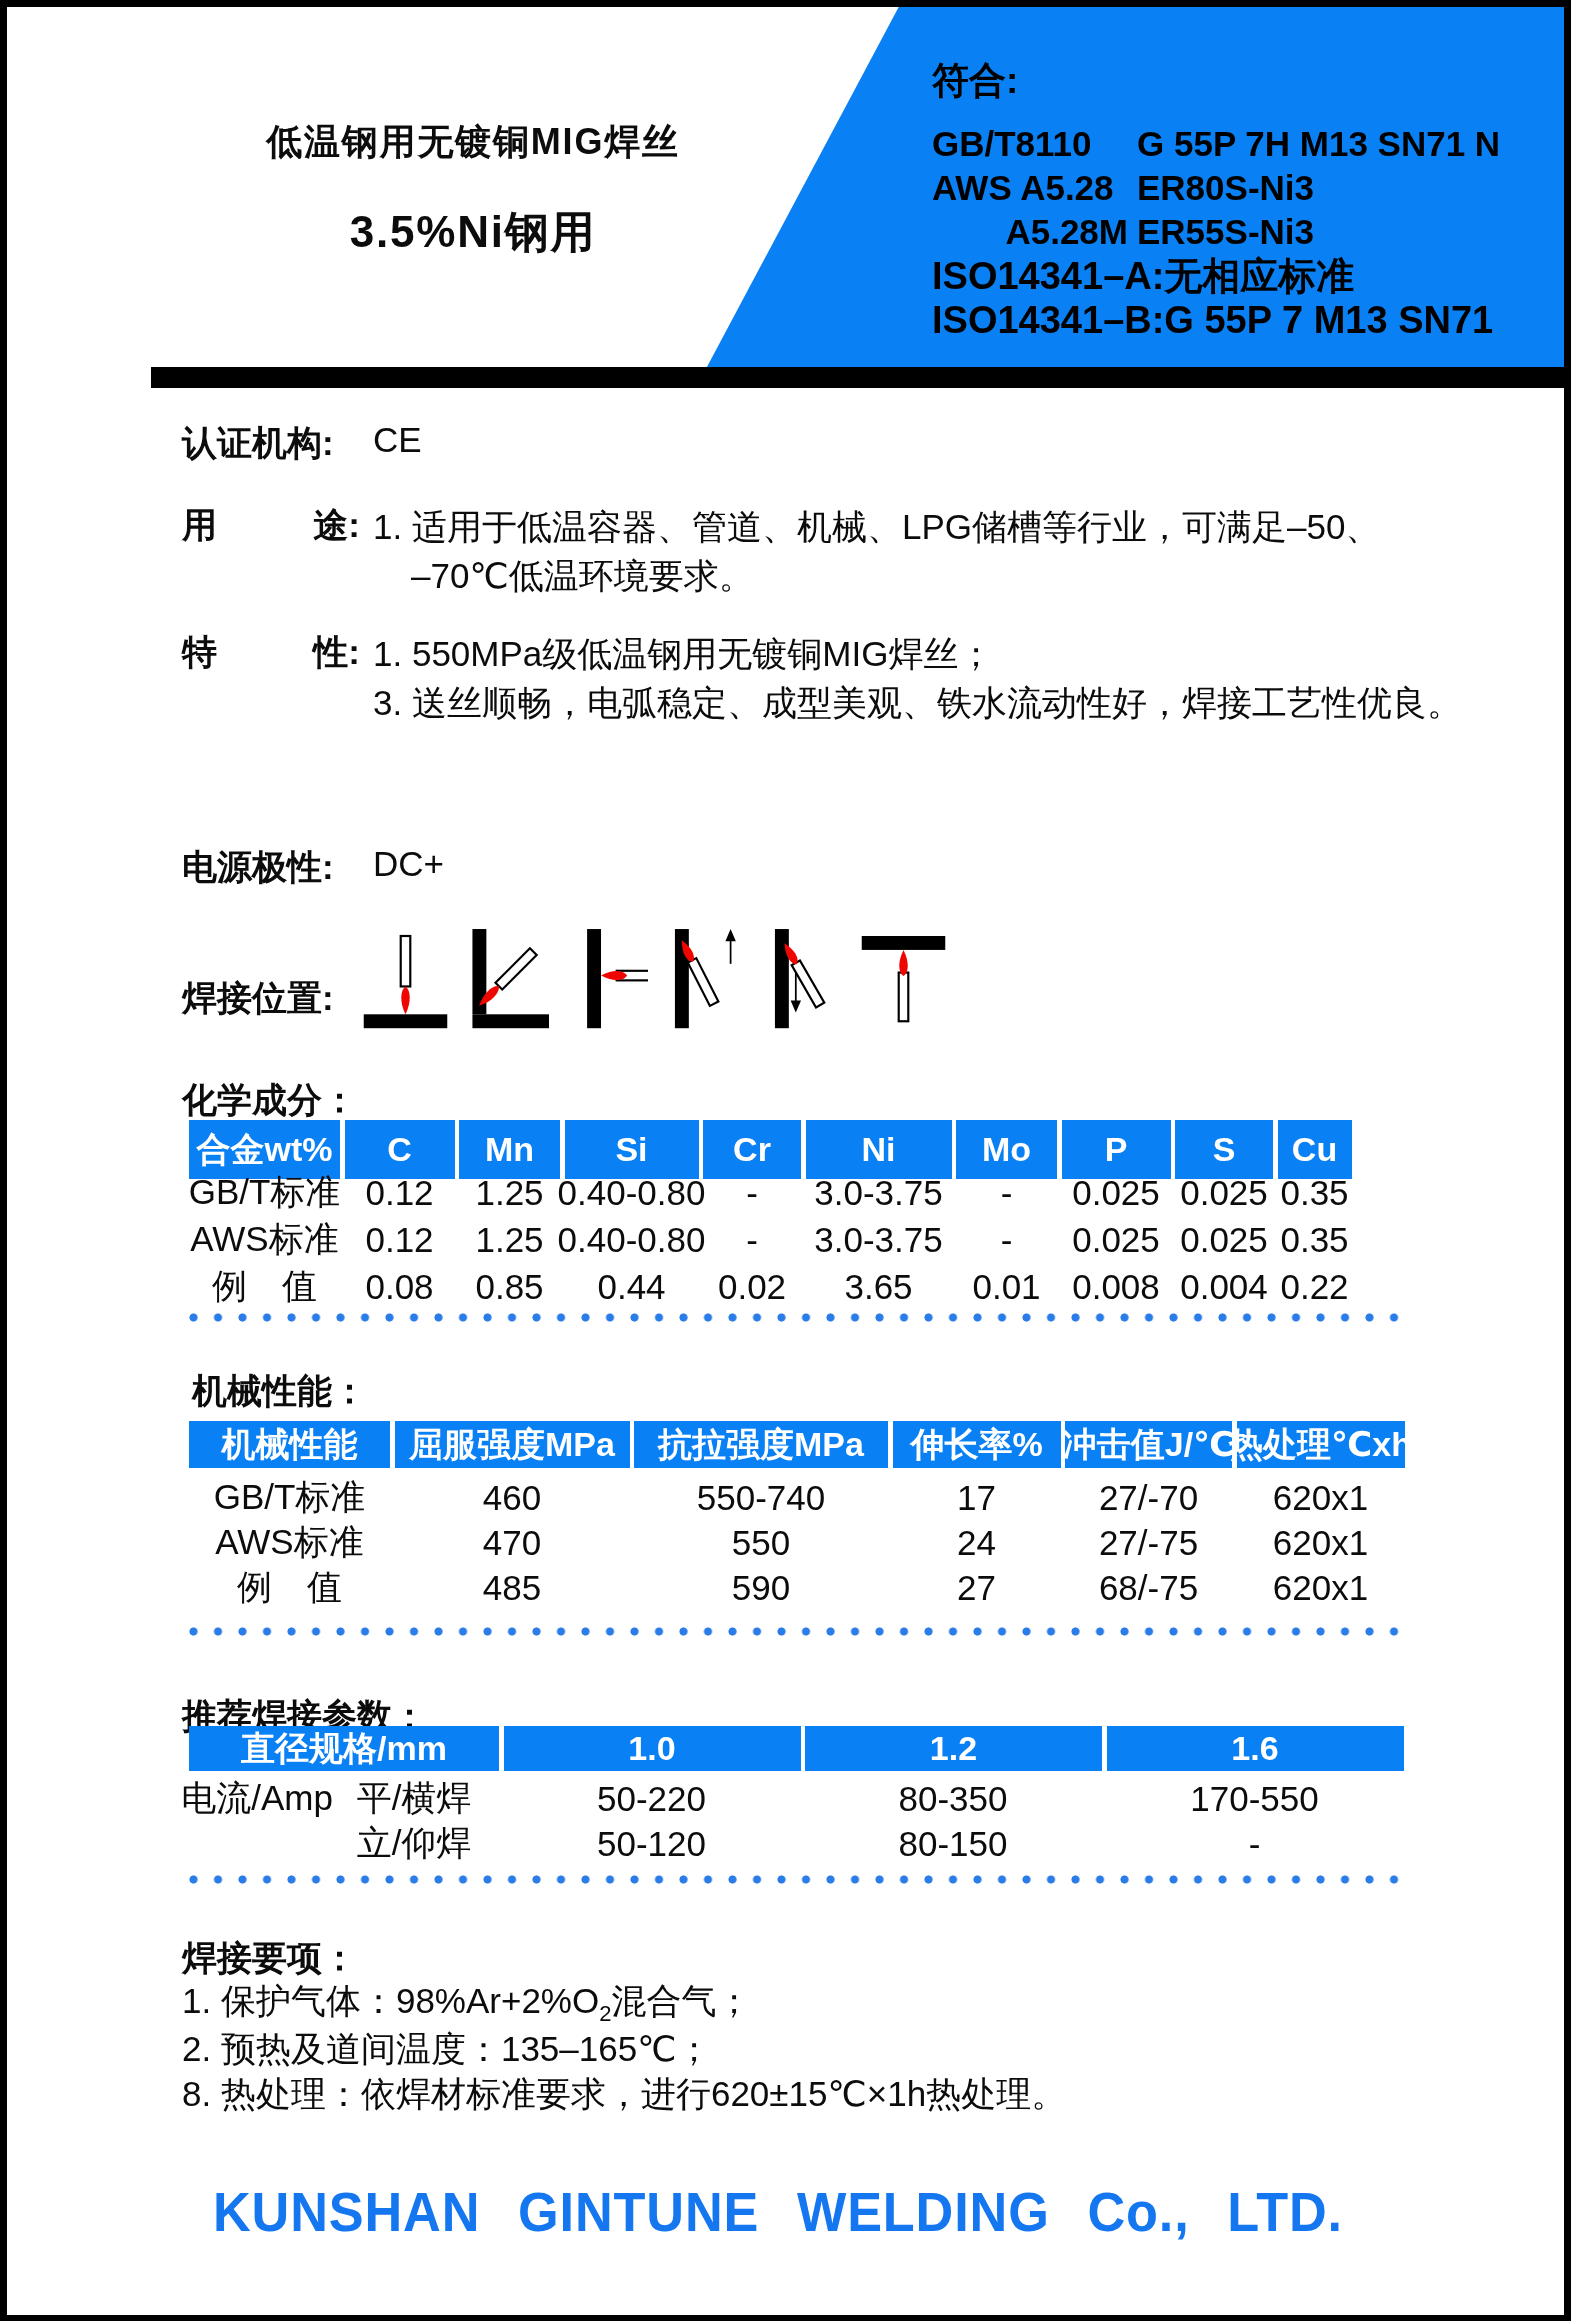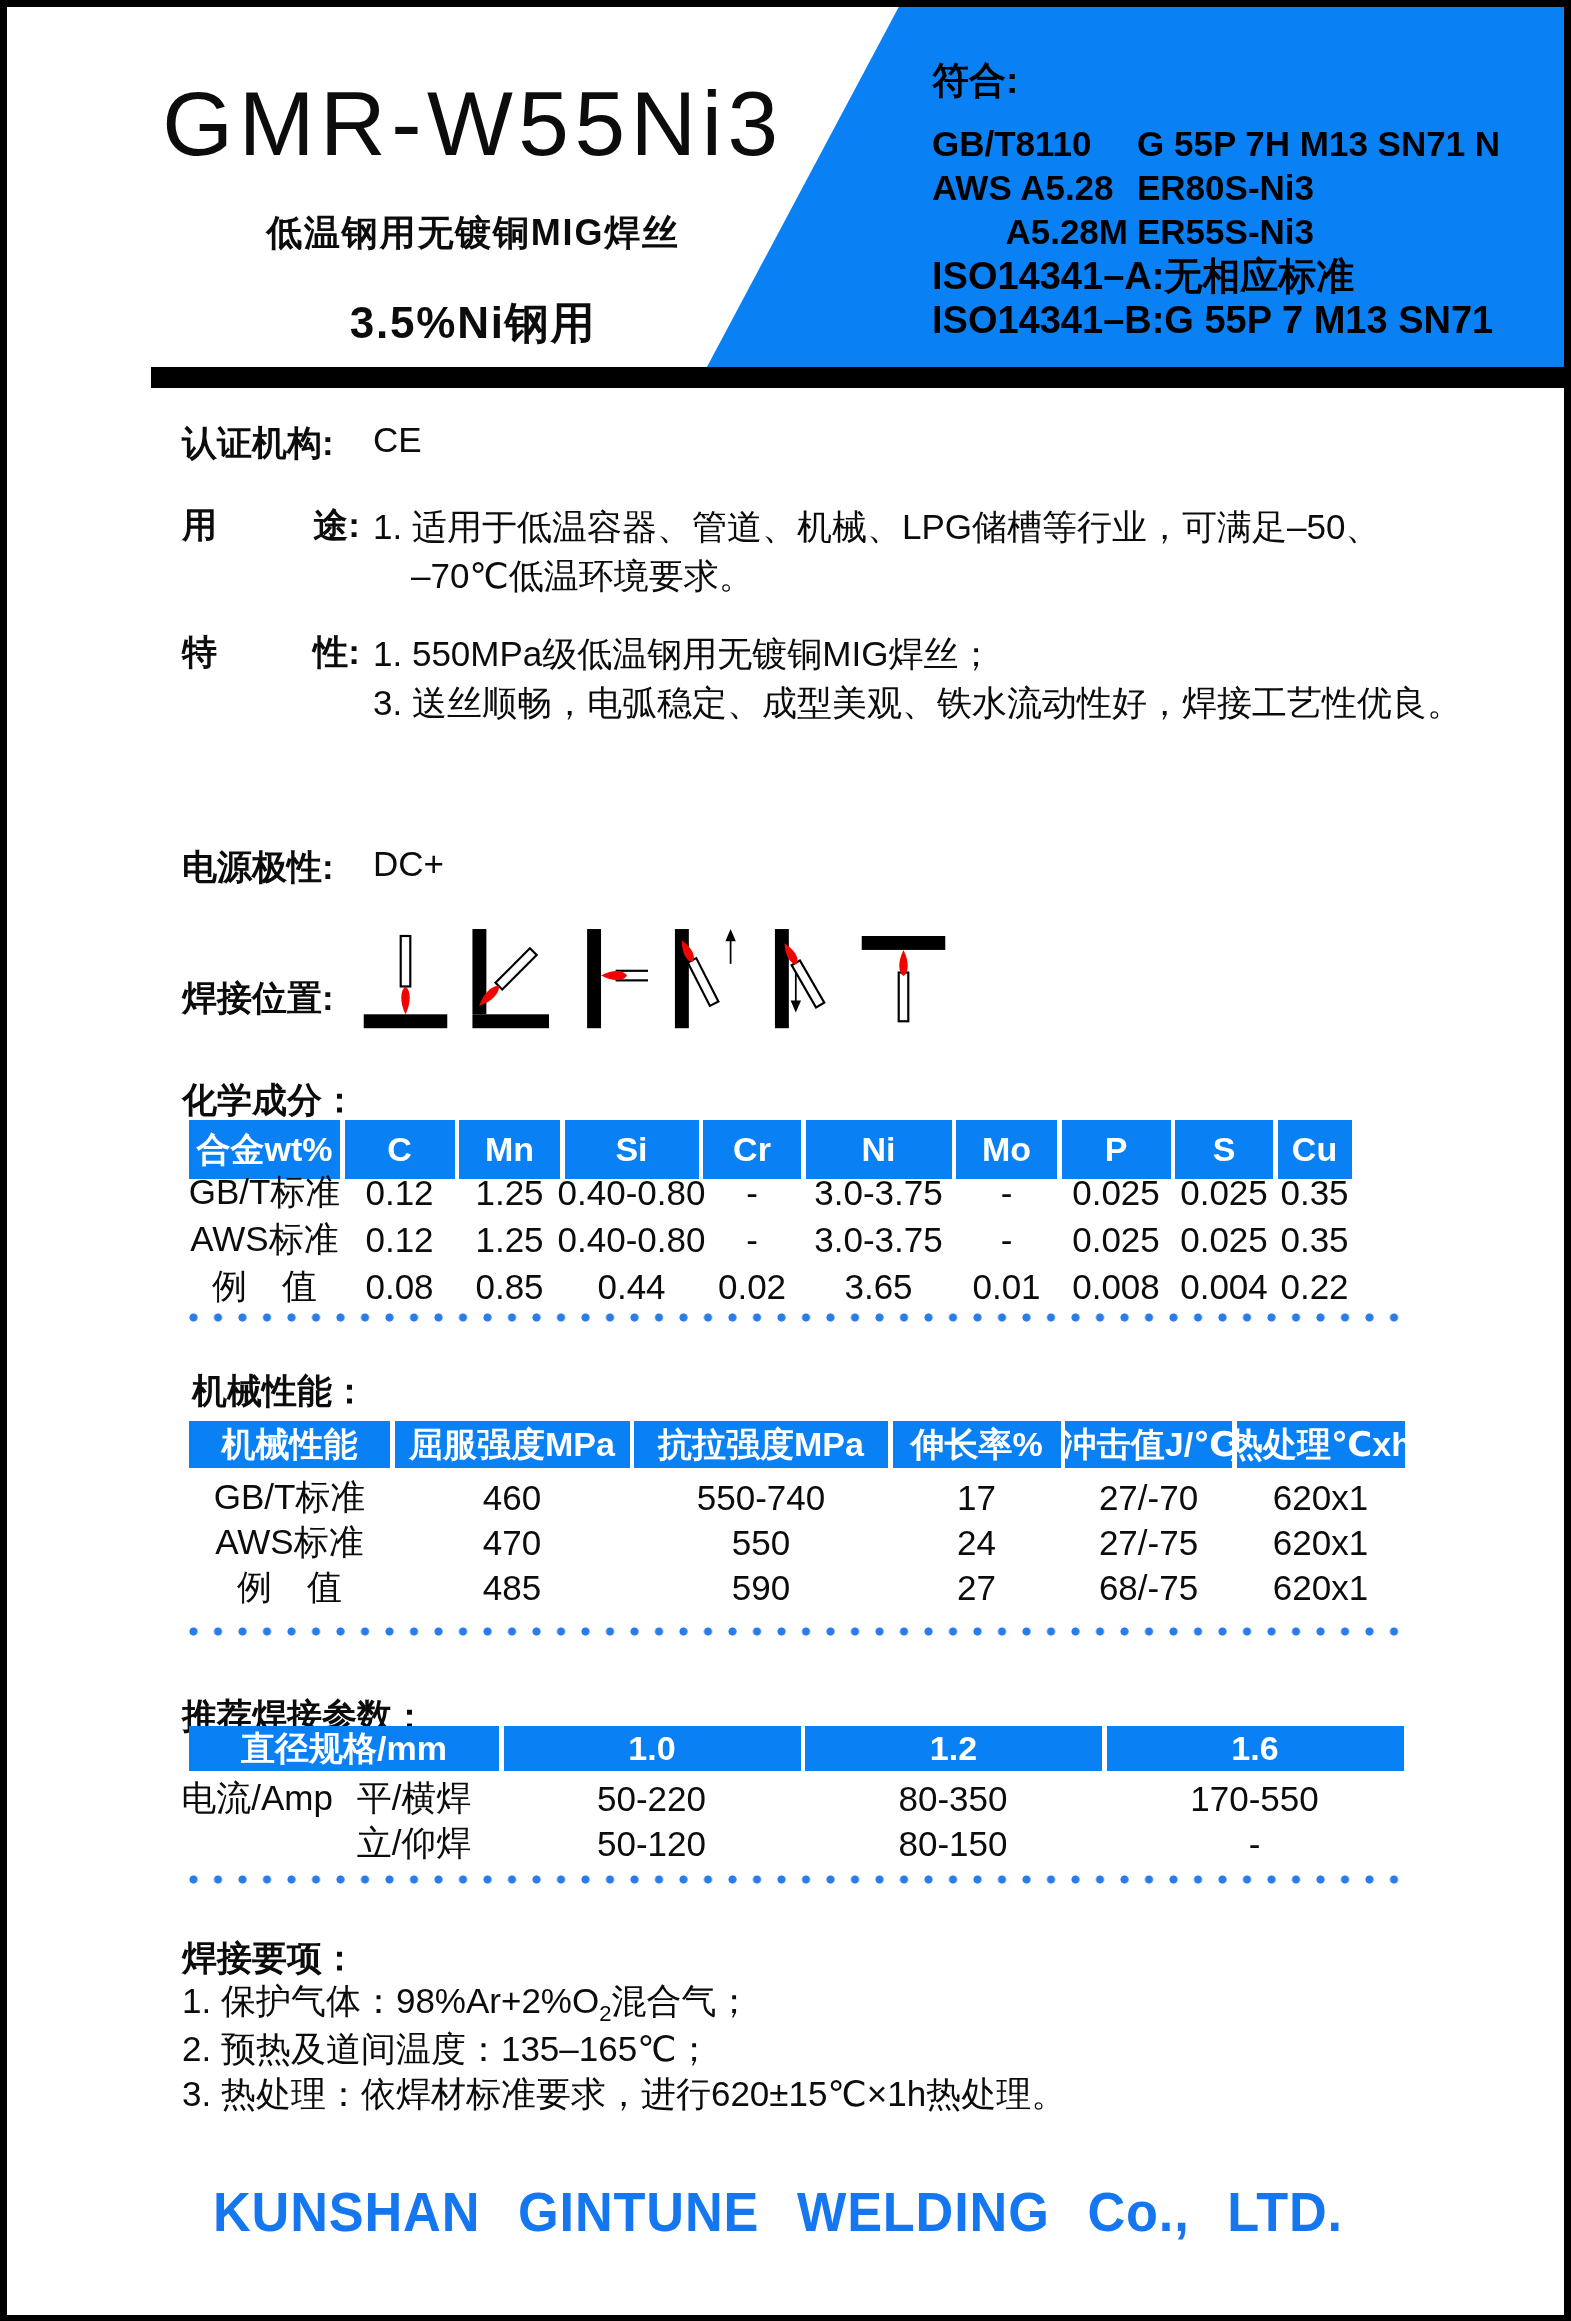--- a/index.html
+++ b/index.html
@@ -77,21 +77,20 @@
 </style>
 </head>
 <body>
 
 <div class="page">
 
   <div class="blue-wedge"></div>
   <div class="header-bar"></div>
 
   <div class="title-block">
-    <div class="product-name">GMR-W55Ni3</div>
     <div class="subtitle">低温钢用无镀铜MIG焊丝</div>
     <div class="application">3.5%Ni钢用</div>
   </div>
 
   <div class="standards">
     <div class="std-title">符合:</div>
     <div class="std-grid">
       <span class="lbl">GB/T8110</span>
       <span>G 55P 7H M13 SN71 N</span>
       <span class="lbl">AWS A5.28</span>
@@ -266,18 +265,18 @@
     <div class="bcell">80-150</div>
     <div class="bcell">-</div>
   </div>
   <div class="abs dots" style="left:189px;top:1875px;"></div>
 
   <div class="abs sec-title" style="left:182px;top:1935px;">焊接要项：</div>
   <div class="abs note-line" style="left:182px;top:1978px;">
     <span>1. 保护气体：98%Ar+2%O</span><sub>2</sub><span>混合气；</span>
   </div>
   <div class="abs note-line" style="left:182px;top:2026px;">2. 预热及道间温度：135–165℃；</div>
-  <div class="abs note-line" style="left:182px;top:2071px;">3. 热处理：依焊材标准要求，进行620±15℃×1h热处理。</div>
+  <div class="abs note-line" style="left:182px;top:2071px;">8. 热处理：依焊材标准要求，进行620±15℃×1h热处理。</div>
 
   <div class="footer">KUNSHAN GINTUNE WELDING Co., LTD.</div>
 
 </div>
 
 
 </body></html>

